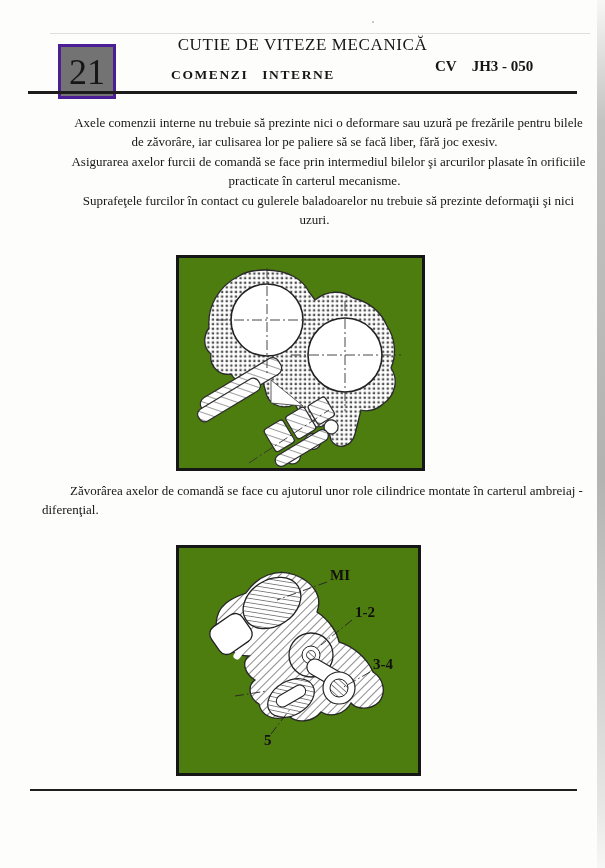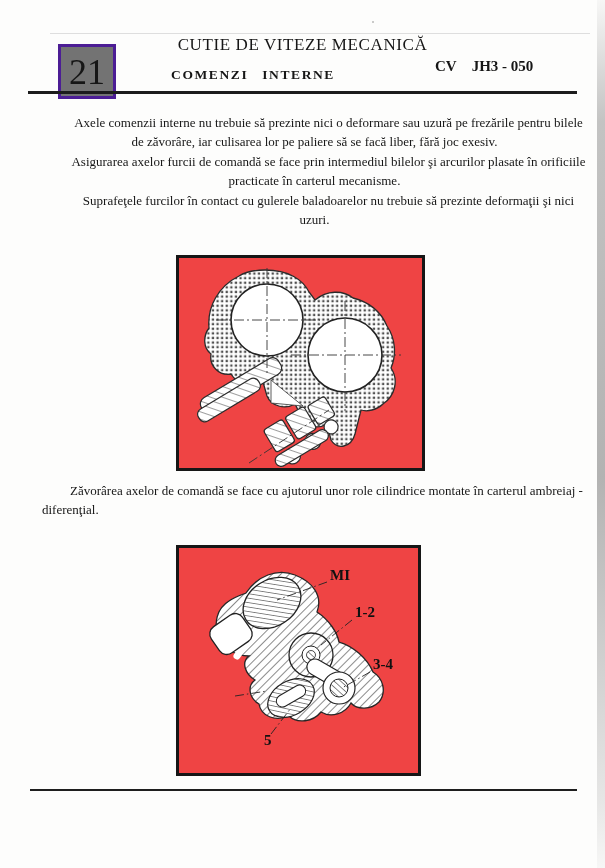--- a/index.html
+++ b/index.html
@@ -28,21 +28,21 @@
 
   
   .text-block{position:absolute;left:42px;top:113px;width:545px;
     font-size:13px;line-height:19.4px;text-align:center;}
   .text-block p{margin:0;text-indent:28px;}
   .note-block{position:absolute;left:42px;top:481px;width:545px;
     font-size:13px;line-height:19.4px;}
   .note-block p{margin:0;text-indent:28px;}
 
   
-  .fig{position:absolute;background:#ef4444;border:3px solid #161616;box-sizing:border-box;}
+  .fig{position:absolute;background:#4d7c0f;border:3px solid #161616;box-sizing:border-box;}
   .fig1{left:176px;top:255px;width:249px;height:216px;}
   .fig2{left:176px;top:545px;width:245px;height:231px;}
   .fig svg{display:block;width:100%;height:100%;}
   .fig svg text{font-family:"Liberation Serif","DejaVu Serif",serif;font-weight:bold;font-size:15px;fill:#111;}
 
   
   .rule-bottom{position:absolute;top:789px;left:30px;width:547px;height:2px;background:#1e1e1e;}
   .footer-text{position:absolute;top:800px;left:0;width:592px;text-align:center;
     font-weight:bold;font-size:14.5px;}
 </style>

